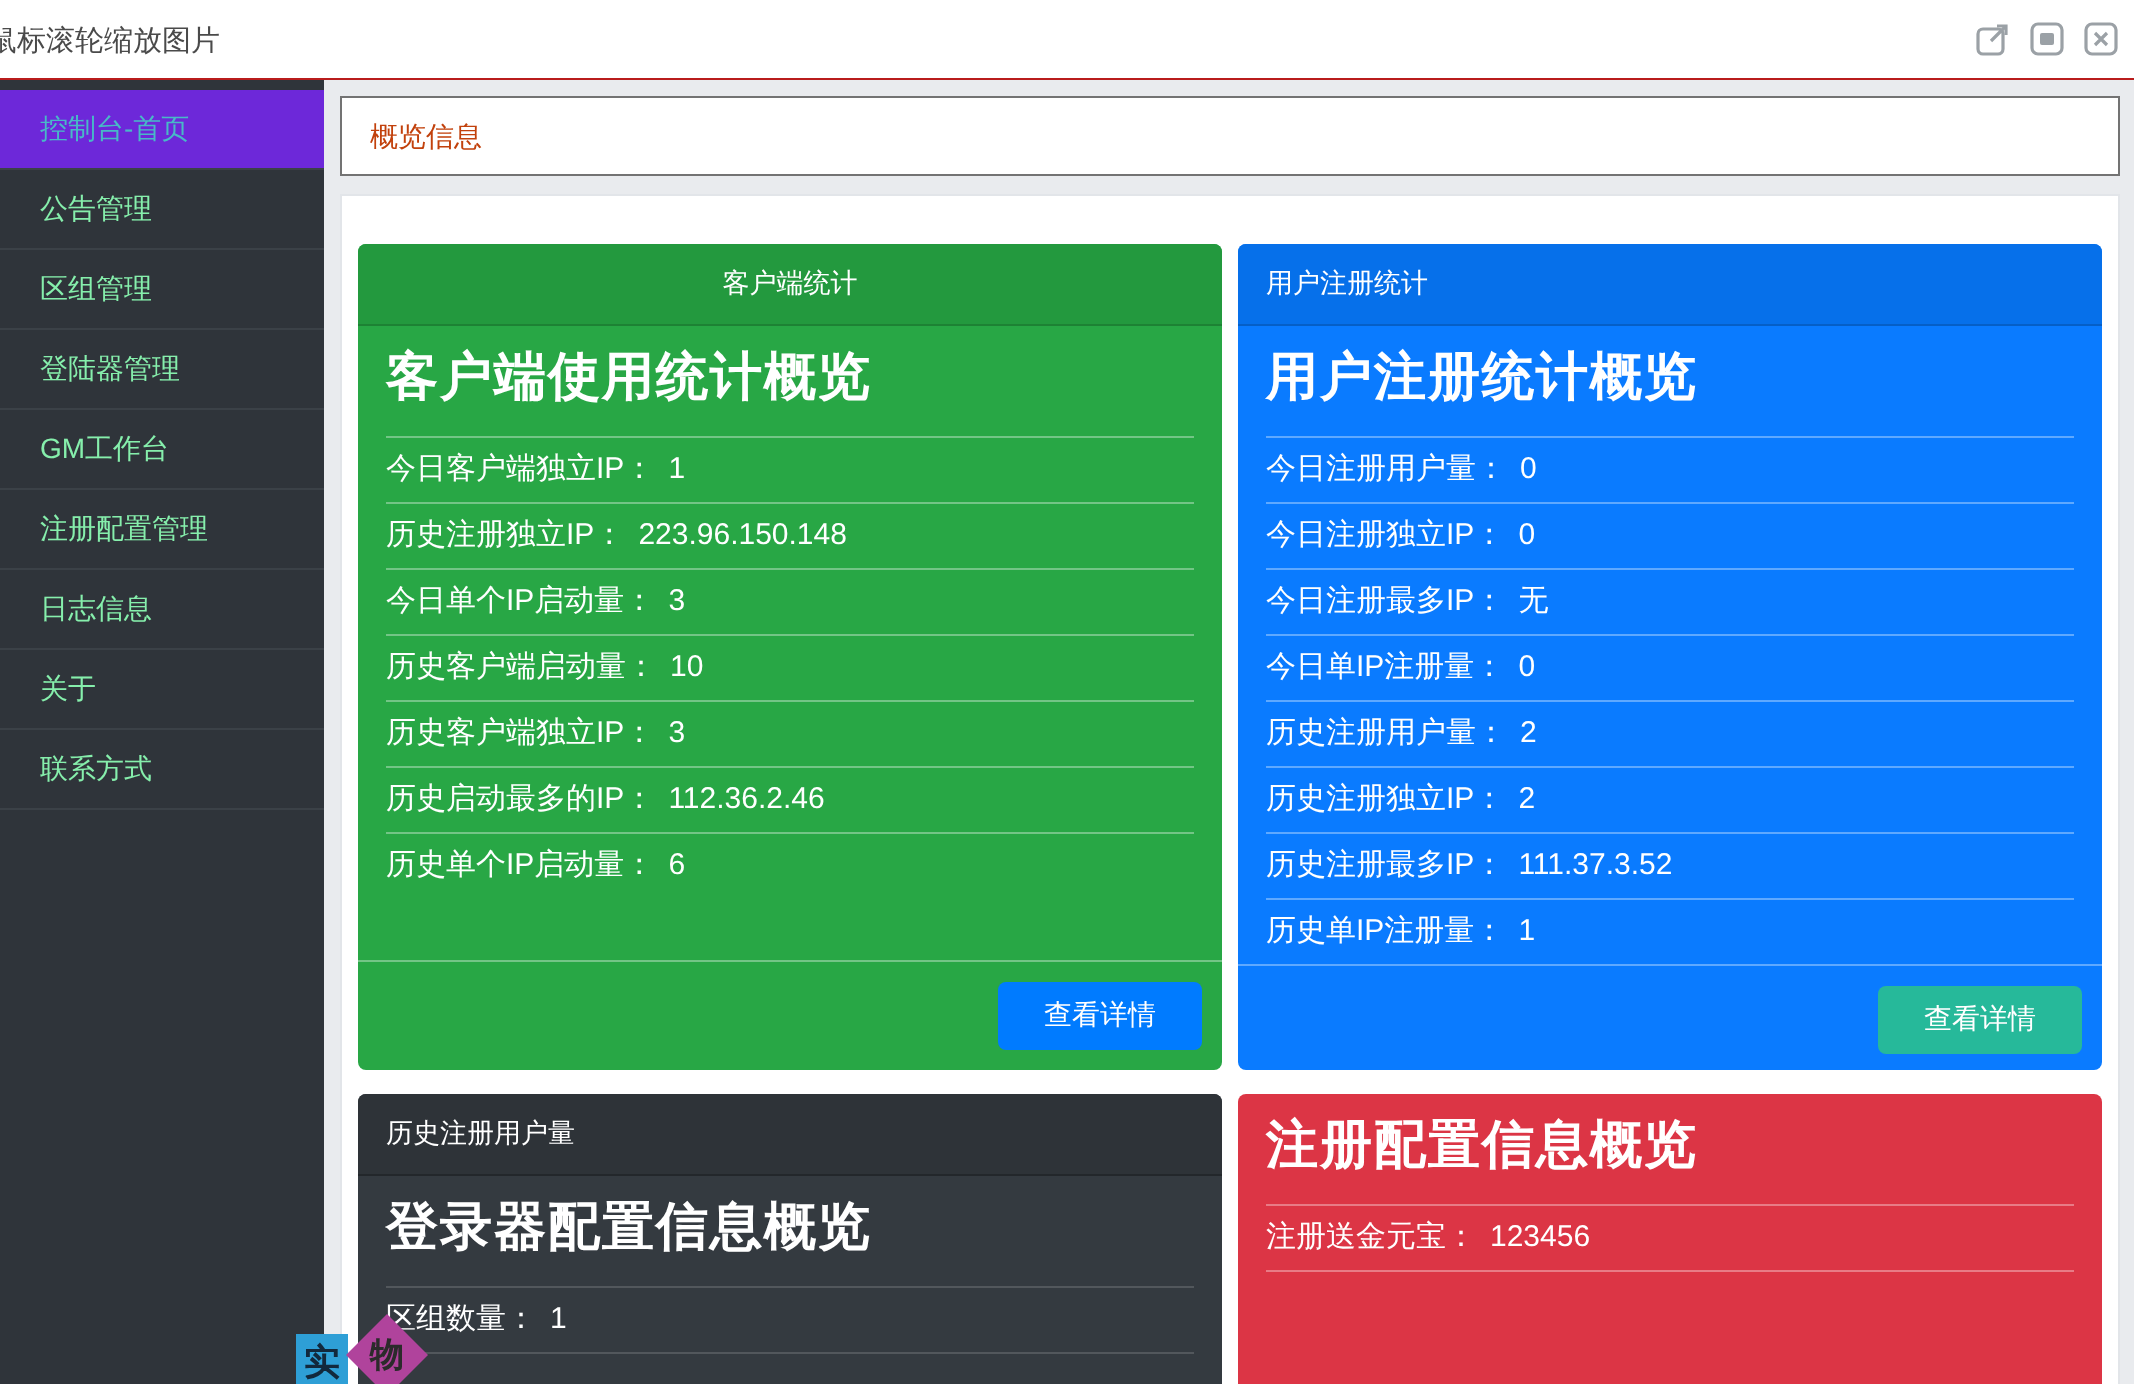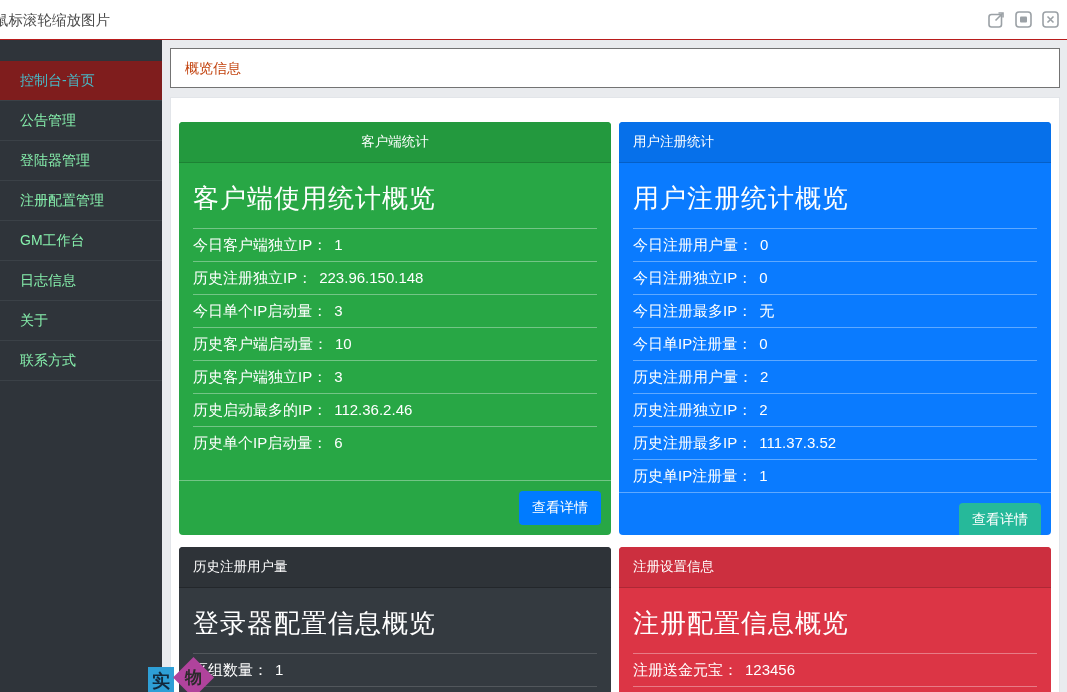--- a/index.html
+++ b/index.html
@@ -29,21 +29,21 @@
   .sidebar{
     position:absolute;left:0;top:40px;bottom:0;width:162px;
     background:#2f343a;padding-top:5px;box-sizing:border-box;
   }
   .side-item{
     height:39px;line-height:39px;padding:0 20px;
     color:#86efac;font-size:14px;
     border-bottom:1px solid #3b4147;cursor:pointer;
     white-space:nowrap;overflow:hidden;
   }
-  .side-item.active{background:#7f1d1d;color:#48b9c7;margin-top:16px;}
+  .side-item.active{background:#6d28d9;color:#48b9c7;}
   
   .content{
     position:absolute;left:162px;top:40px;right:0;bottom:0;
     background:#e9ebee;
     padding:8px 7px 0 8px;box-sizing:border-box;overflow:hidden;
   }
   .overview-bar{
     background:#ffffff;border:1px solid #737373;box-sizing:border-box;
     height:40px;line-height:38px;padding:0 14px;
     color:#c2410c;font-size:14px;
@@ -61,34 +61,34 @@
   .card{
     border-radius:4px;color:#ffffff;height:413px;
     display:flex;flex-direction:column;overflow:hidden;
   }
   .card-header{
     padding:11px 14px;font-size:13.5px;
     border-bottom:1px solid rgba(0,0,0,0.15);
     flex:0 0 auto;
   }
   .card-body{flex:1 1 auto;padding:6px 14px 0;}
-  .card-title{font-size:26px;font-weight:400;margin:12px 0 12px;letter-spacing:1px;}
+  .card-title{font-size:26px;font-weight:700;margin:2px 0 12px;letter-spacing:1px;}
   .stat{
     border-top:1px solid rgba(255,255,255,0.35);
     padding:8px 0;font-size:15px;line-height:16px;
   }
   .stat-value{margin-left:7px;}
   .card-footer{
     flex:0 0 auto;
     border-top:1px solid rgba(255,255,255,0.35);
     padding:10px;display:flex;justify-content:flex-end;
   }
   .detail-btn{
     border:none;border-radius:4px;color:#ffffff;
-    font-size:14px;padding:8px 13px;cursor:pointer;
+    font-size:14px;padding:8px 23px;cursor:pointer;
     font-family:Liberation Serif, serif;
   }
   
   .card.green{background:#28a745;}
   .card.green .card-header{background:#23993e;text-align:center;}
   .card.blue{background:#0a7bff;}
   .card.blue .card-header{background:#0670ea;}
   .card.dark{background:#343a40;}
   .card.dark .card-header{background:#2e3338;border-bottom-color:#23272b;}
   .card.dark .stat{border-top-color:rgba(255,255,255,0.15);}
@@ -138,26 +138,27 @@
       </svg>
     </span>
   </div>
 </div>
 
 <div class="sidebar">
   <div class="side-item active"><span>控制台-首页</span></div>
 
   <div class="side-item"><span>公告管理</span></div>
 
+  <div class="side-item"><span>区组管理</span></div>
 
   <div class="side-item"><span>登陆器管理</span></div>
 
+  <div class="side-item"><span>GM工作台</span></div>
+
   <div class="side-item"><span>注册配置管理</span></div>
-
-  <div class="side-item"><span>GM工作台</span></div>
 
   <div class="side-item"><span>日志信息</span></div>
 
   <div class="side-item"><span>关于</span></div>
 
   <div class="side-item"><span>联系方式</span></div>
 </div>
 
 <div class="content">
   <div class="overview-bar">
@@ -259,21 +260,20 @@
 
   <div class="stat">
     
   </div>
 </div>
     </div>
 
   </div>
 
   <div class="card red">
-    <div class="card-header">注册设置信息</div>
     <div class="card-body">
       <div class="card-title">注册配置信息概览</div>
       <div class="stats">
   <div class="stat">
     <span class="stat-label">注册送金元宝：</span><span class="stat-value">123456</span>
   </div>
 
   <div class="stat">
     
   </div>

